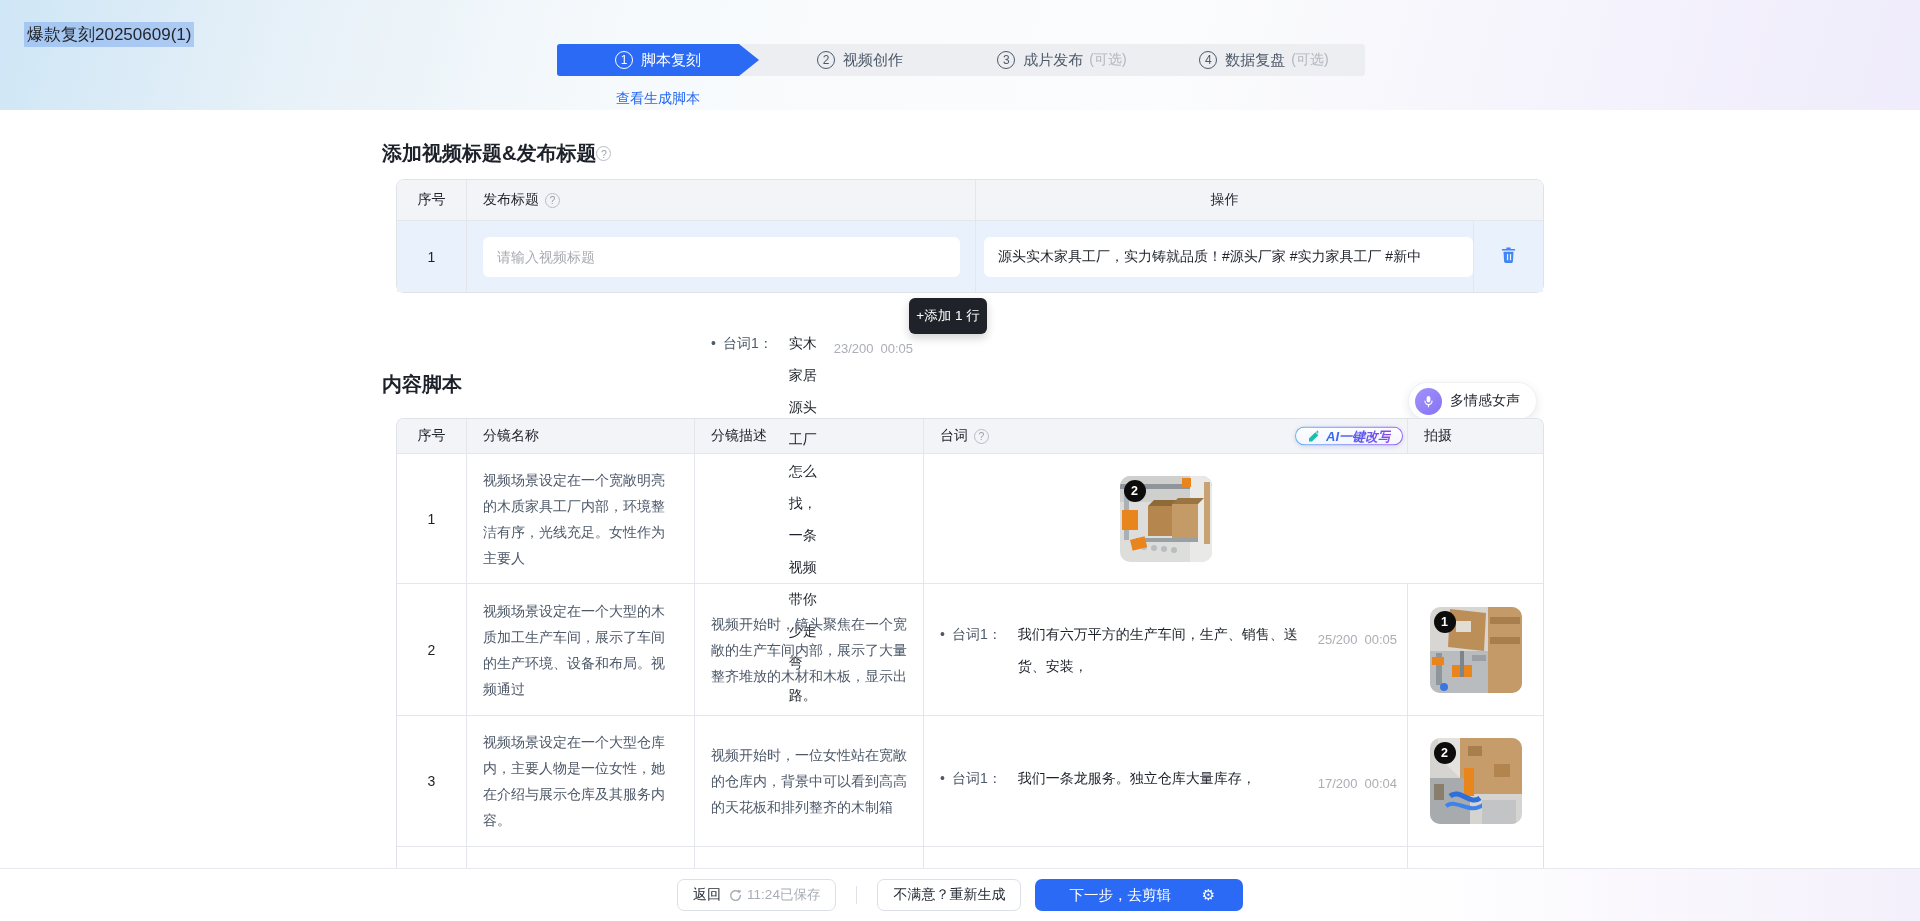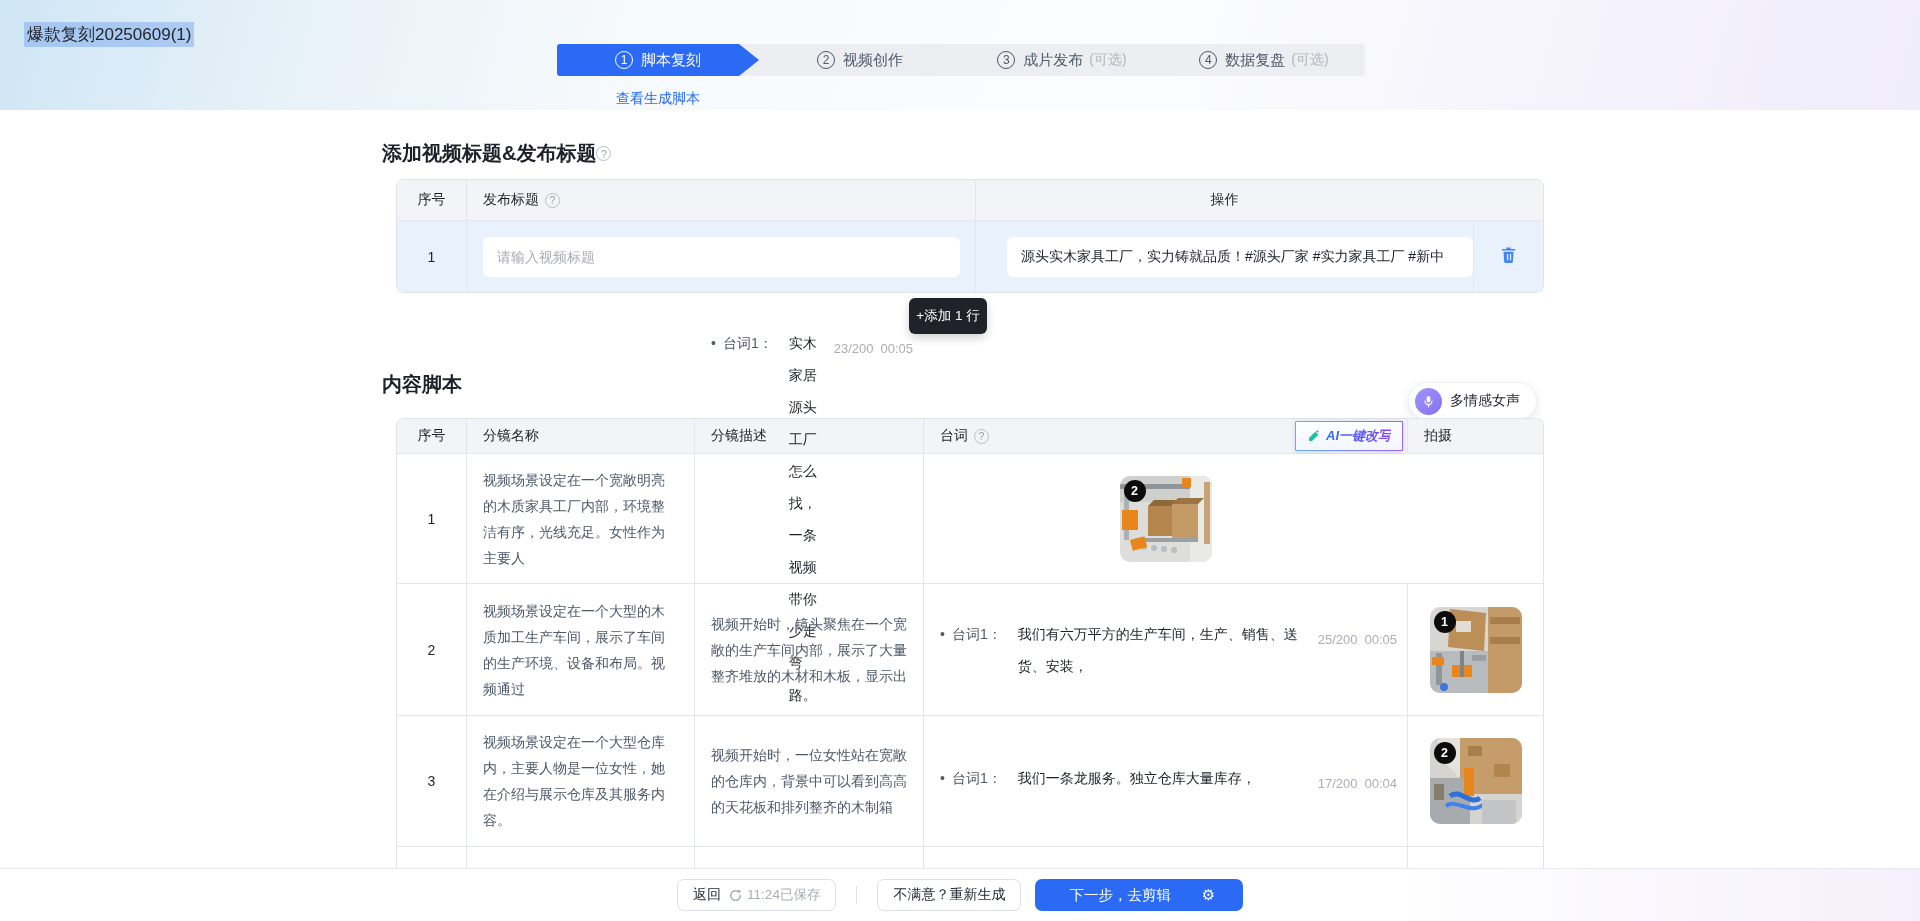--- a/index.html
+++ b/index.html
@@ -50,42 +50,42 @@
   .cell-center { justify-content:center; padding:0 !important; }
   .tbody-row { border-top:1px solid #e3e6eb; font-size:14px; }
   .t1 .tbody-row { background:#e9f1fd; }
   .t1 .tbody-row > div { height:71px; display:flex; align-items:center; }
   .idx-cell { justify-content:center; color:#1d2129; }
 
   .title-input { width:477px; height:40px; margin-left:16px; border:none; border-radius:6px;
                  background:#fff; padding:0 14px; font-size:14px; color:#1d2129; outline:none;
                  font-family:inherit; }
   .title-input::placeholder { color:#a8abb2; }
-  .pub-input { width:536px; margin-left:31px; white-space:nowrap; overflow:hidden; }
+  .pub-input { width:536px; margin-left:8px; white-space:nowrap; overflow:hidden; }
   .icon-btn { background:none; border:none; cursor:pointer; display:inline-flex; align-items:center; justify-content:center; }
 
   .add-row-btn { position:absolute; left:909px; top:188px; width:78px; height:36px;
                  background:#1f2329; color:#fff; border:none; border-radius:6px; font-size:13.5px;
                  cursor:pointer; box-shadow:0 4px 10px rgba(0,0,0,.18); font-family:inherit; }
 
   
   .voice-badge { position:absolute; right:383px; top:272px; height:38px; background:#fff;
                  border:1px solid #f0f1f4; border-radius:19px; display:flex; align-items:center;
                  gap:8px; padding:0 16px 0 6px; box-shadow:0 3px 10px rgba(60,70,110,.12); cursor:pointer; }
   .voice-circle { width:27px; height:27px; border-radius:50%;
                   background:linear-gradient(135deg,#a193fa,#8672f6); display:flex;
                   align-items:center; justify-content:center; }
   .voice-label { font-size:14px; color:#1d2129; }
 
   
   .t2 .tbody-row > div { display:flex; align-items:center; }
   .r1 > div { height:129px; } .r2 > div { height:131px; } .r3 > div { height:130px; } .r4 > div { height:80px; }
   .text-cell { padding:14px 16px; color:#4e5969; line-height:26px; font-size:14px; cursor:text; }
-  .ai-btn { position:absolute; right:4px; top:50%; transform:translateY(-50%); height:30px;
-            display:inline-flex; align-items:center; gap:5px; padding:0 11px; border-radius:1px;
+  .ai-btn { position:absolute; right:4px; top:50%; transform:translateY(-50%); height:19px;
+            display:inline-flex; align-items:center; gap:5px; padding:0 11px; border-radius:12px;
             border:1px solid transparent; cursor:pointer; font-family:inherit;
             background:linear-gradient(#fdfeff,#f3f6ff) padding-box,
                        linear-gradient(90deg,#64b0f8,#9a63f2) border-box;
             box-shadow:0 1px 4px rgba(120,120,200,.25); }
   .ai-btn span { font-size:13px; font-weight:700; font-style:italic;
                  background:linear-gradient(90deg,#2d6bf0,#8a46ee);
                  -webkit-background-clip:text; background-clip:text; color:transparent; }
 
   .line-cell { align-items:center; padding:0 10px 0 16px; }
   .line-item { display:flex; width:100%; line-height:32px; font-size:14px; }

